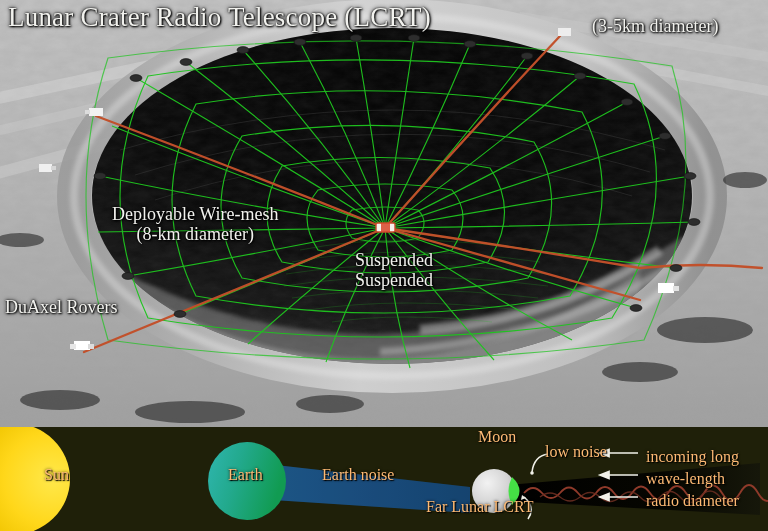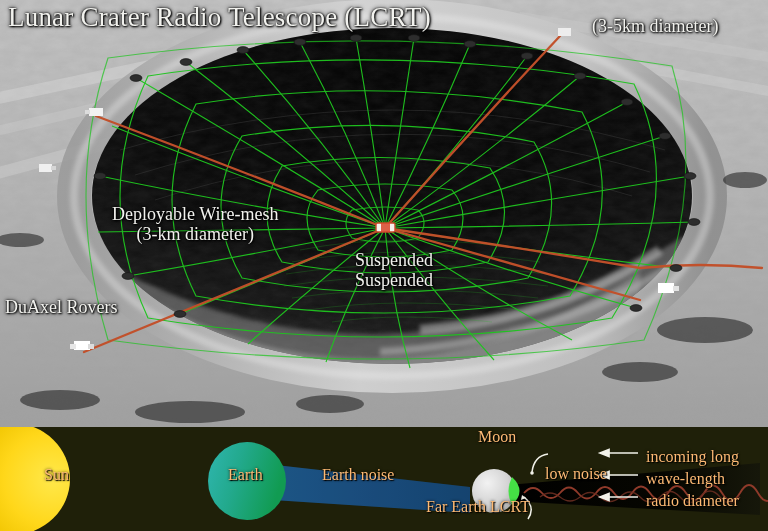--- a/index.html
+++ b/index.html
@@ -59,21 +59,21 @@
     color: #fdba74;
     text-shadow: 0 0 3px rgba(0,0,0,.8), 1px 1px 1px #000;
     white-space: nowrap;
     pointer-events: none;
     font-size: 16px;
   }
   #sun-label { left: 44px; top: 466px; }
   #earth-label { left: 228px; top: 466px; }
   #earthnoise-label { left: 322px; top: 466px; }
   #moon-label { left: 478px; top: 428px; }
-  #lownoise-label { left: 545px; top: 465px; }
+  #lownoise-label { left: 545px; top: 443px; }
   #farside-label { left: 426px; top: 498px; }
   .rlbl { left: 646px; }
   #r1 { top: 448px; }
   #r2 { top: 470px; }
   #r3 { top: 492px; }
 </style>
 </head>
 <body>
 
 <div id="figure">
@@ -281,21 +281,21 @@
     </svg>
 
     <div class="lbl" id="title">Lunar Crater Radio Telescope (LCRT)</div>
 
     <div class="lbl" id="crater-label">
       <div>(3-5km diameter)</div>
     </div>
 
     <div class="lbl" id="mesh-label">
       <div>Deployable Wire-mesh</div>
-      <div>(3-km diameter)</div>
+      <div>(8-km diameter)</div>
     </div>
 
     <div class="lbl" id="receiver-label">
       <div>Suspended</div>
       <div>Suspended</div>
     </div>
 
     <div class="lbl" id="rovers-label">DuAxel Rovers</div>
   </div>
 
@@ -379,18 +379,18 @@
       </g>
     </svg>
 
   </div>
 
   <div class="plbl" id="sun-label">Sun</div>
   <div class="plbl" id="earth-label">Earth</div>
   <div class="plbl" id="earthnoise-label">Earth noise</div>
   <div class="plbl" id="moon-label">Moon</div>
   <div class="plbl" id="lownoise-label">low noise</div>
-  <div class="plbl" id="farside-label">Far Earth LCRT</div>
+  <div class="plbl" id="farside-label">Far Lunar LCRT</div>
   <div class="plbl rlbl" id="r1">incoming long</div>
   <div class="plbl rlbl" id="r2">wave-length</div>
   <div class="plbl rlbl" id="r3">radio diameter</div>
 
 </div>
 
 </body></html>

